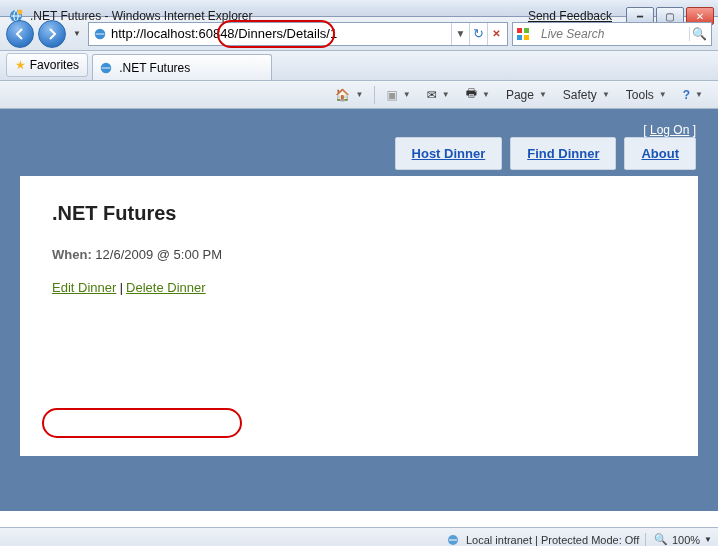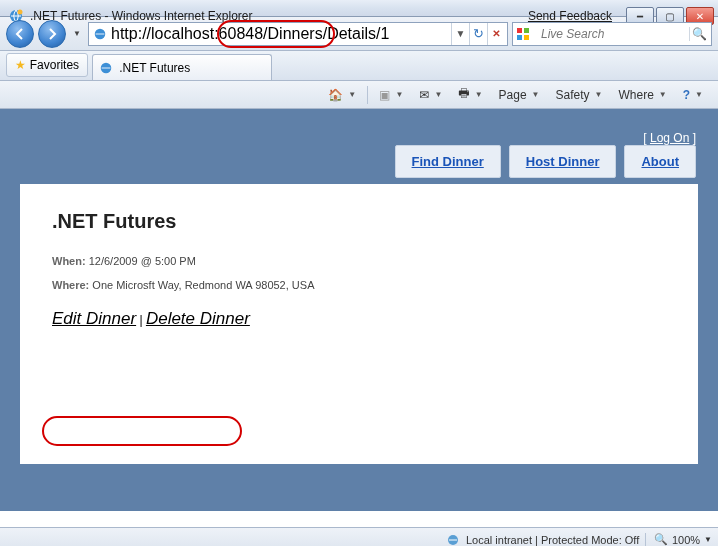--- a/index.html
+++ b/index.html
@@ -47,21 +47,21 @@
     background: radial-gradient(circle at 40% 30%, #8fbef0 0%, #3e83d0 60%, #225a9c 100%);
     border:1px solid #2a6aaf; display:flex; align-items:center; justify-content:center;
     color:#fff; font-size:14px;
   }
   .nav-drop { width:14px; display:flex; align-items:center; justify-content:center; color:#444; font-size:8px;}
   .addrbar {
     flex:1; height:24px; background:#fff; border:1px solid #8ea2bd;
     display:flex; align-items:center; padding:0 2px; position:relative;
   }
   .addr-icon { width:18px; display:flex; justify-content:center; }
-  .addr-text { flex:1; font-size:16px; color:#000; padding:0 2px; white-space:nowrap; overflow:hidden;}
+  .addr-text { flex:1; font-size:13px; color:#000; padding:0 2px; white-space:nowrap; overflow:hidden;}
   .addr-oval {
     position:absolute; left:128px; top:-3px; width:118px; height:28px;
     border:2px solid #d40000; border-radius:14px; pointer-events:none;
   }
   .addr-btn { width:18px; height:22px; display:flex; align-items:center; justify-content:center; border-left:1px solid #c8d2df; font-size:10px; color:#555;}
   .refresh-btn{ color:#3a7ac0; font-size:13px;}
   .stop-btn { color:#c0392b; font-weight:bold;}
   .searchbar {
     width:200px; height:24px; background:#fff; border:1px solid #8ea2bd;
     display:flex; align-items:center; padding:0 2px; gap:10px;
@@ -98,38 +98,38 @@
   .cmd .drop{ font-size:8px; color:#555; margin-left:2px;}
   .sep{ width:1px; height:18px; background:#b7c4d6; margin:0 2px;}
   
   .viewport {
     position:relative;
     height: calc(546px - 28px - 34px - 30px - 28px - 24px);
     background:#5f80a8;
     overflow:auto;
   }
   .page {
-    padding:16px 12px 16px;
+    padding:8px 12px 16px;
   }
   .logon { text-align:right; color:#fff; padding:6px 10px 0 0; font-size:12px;}
   .logon a{ color:#fff; text-decoration:underline;}
   h1.brand { color:#fff; font-size:30px; font-weight:bold; padding:8px 8px 12px 18px;}
   .navtabs { display:flex; justify-content:flex-end; gap:8px; padding:0 10px 6px;}
   .navtab {
     background:#e8eef6; border:1px solid #c8d4e4; color:#1a54b8;
     font-weight:bold; padding:8px 16px; font-size:13px; border-radius:2px;
   }
   .card {
     background:#fff; margin:0 8px; padding:26px 32px 30px; min-height:280px; position:relative;
   }
   .card h2 { font-size:20px; color:#222; margin-bottom:22px;}
-  .row { margin:12px 0; color:#444; font-size:11px;}
+  .row { margin:4px 0; color:#444; font-size:13px;}
   .row b{ color:#666; font-weight:bold;}
   .actions { margin-top:18px;}
-  .actions a{ color:#000000; text-decoration:underline; font-size:17px;font-style:italic;}
+  .actions a{ color:#4d7c0f; text-decoration:underline; font-size:13px;}
   .actions-oval{
     position:absolute; left:22px; bottom:18px; width:200px; height:30px;
     border:2.5px solid #d40000; border-radius:16px; pointer-events:none;
   }
   
   .statusbar {
     height:24px; background:linear-gradient(to bottom,#eef2f8,#dde5ef);
     border-top:1px solid #aab8cc; display:flex; align-items:center;
     font-size:11px; color:#333; padding:0 6px; gap:6px;margin-top:16px;
   }
@@ -234,43 +234,42 @@
     </div>
   <div class="cmd">
       <span>Page</span>
       <span class="drop">▼</span>
     </div>
   <div class="cmd">
       <span>Safety</span>
       <span class="drop">▼</span>
     </div>
   <div class="cmd">
-      <span>Where</span>
+      <span>Tools</span>
       <span class="drop">▼</span>
     </div>
   <div class="cmd">
       <span style="color:#3070c0;font-weight:bold">?</span>
       <span class="drop">▼</span>
     </div>
 </div>
 
 <div class="viewport">
   <div class="page">
     <div class="logon">
       <span>[ </span><a href="#">Log On</a><span> ]</span>
     </div>
     <div class="navtabs">
+      <a class="navtab" href="#">Host Dinner</a>
       <a class="navtab" href="#">Find Dinner</a>
-      <a class="navtab" href="#">Host Dinner</a>
       <a class="navtab" href="#">About</a>
     </div>
     <div class="card">
       <h2>.NET Futures</h2>
       <div class="row"><b>When:</b> <span>12/6/2009 @ 5:00 PM</span></div>
-      <div class="row"><b>Where:</b> <span>One Microsft Way, Redmond WA 98052, USA</span></div>
       <div class="actions">
         <a href="#">Edit Dinner</a><span> | </span><a href="#">Delete Dinner</a>
       </div>
       <div class="actions-oval"></div>
     </div>
   </div>
 </div>
 
 <div class="statusbar">
   <div class="spacer"></div>

